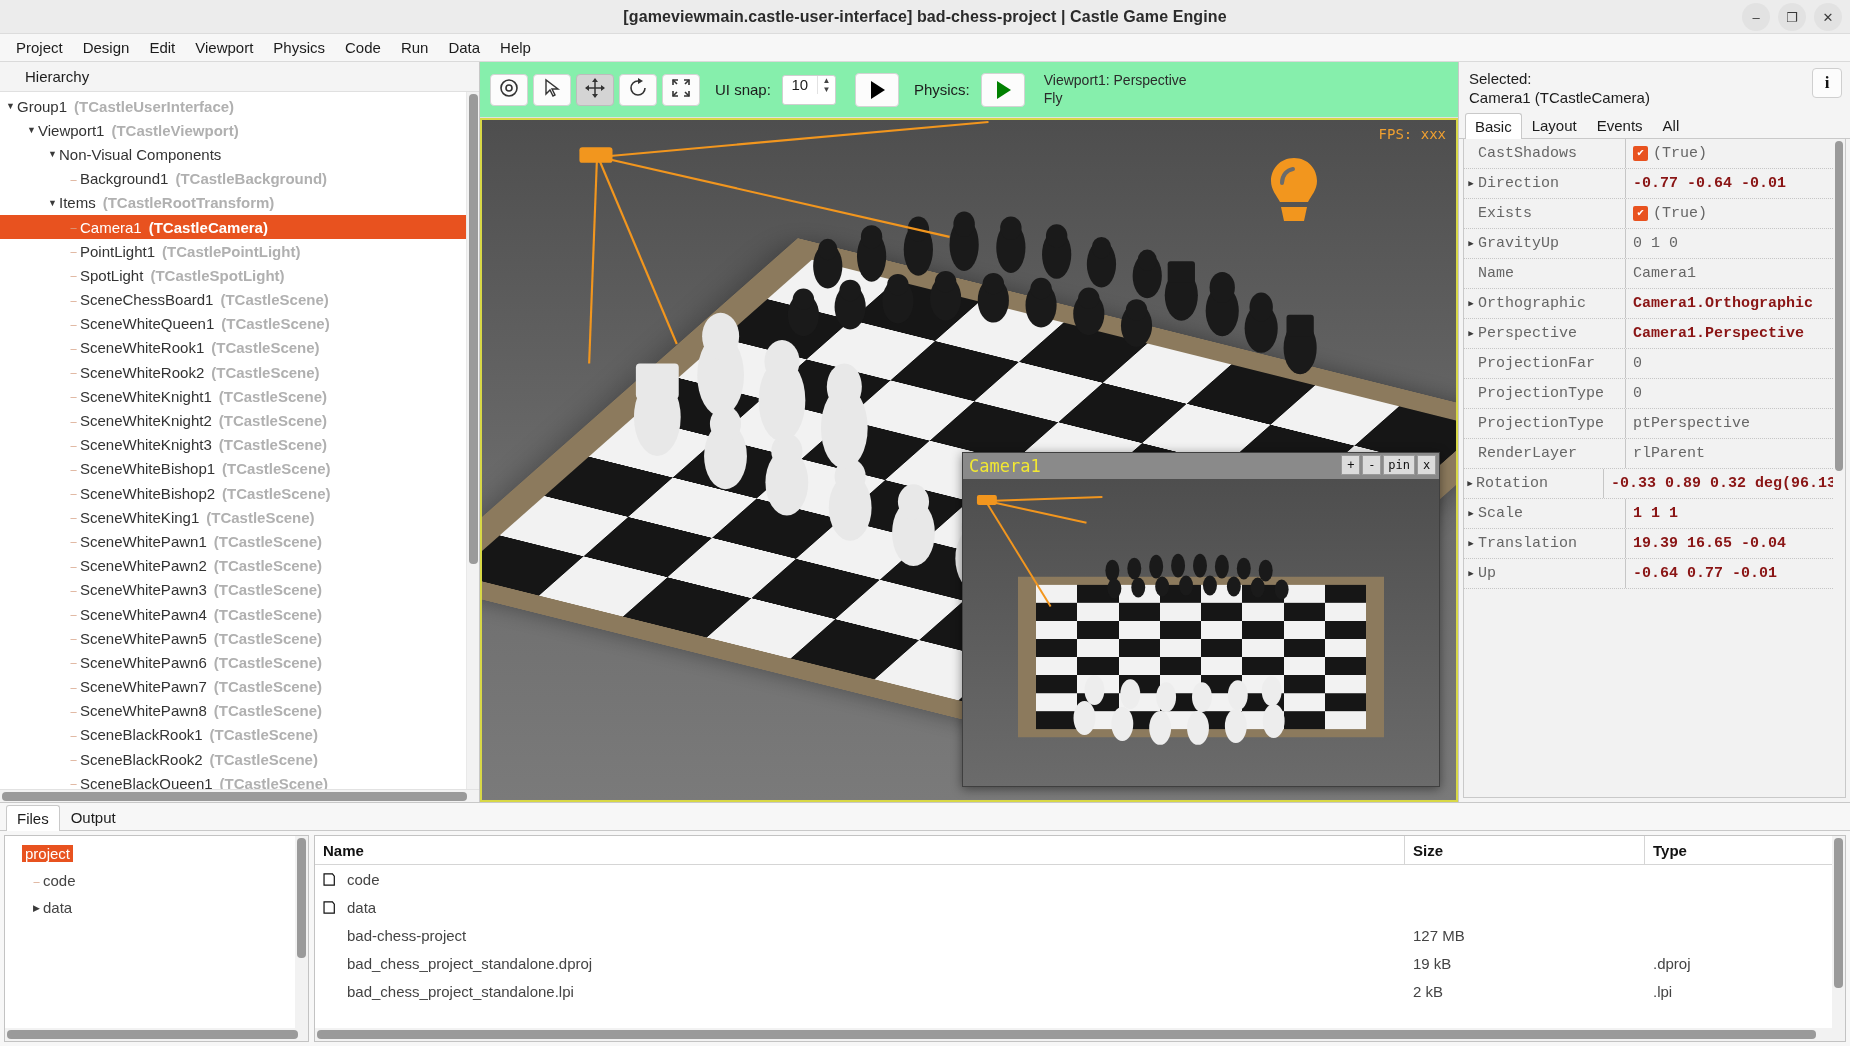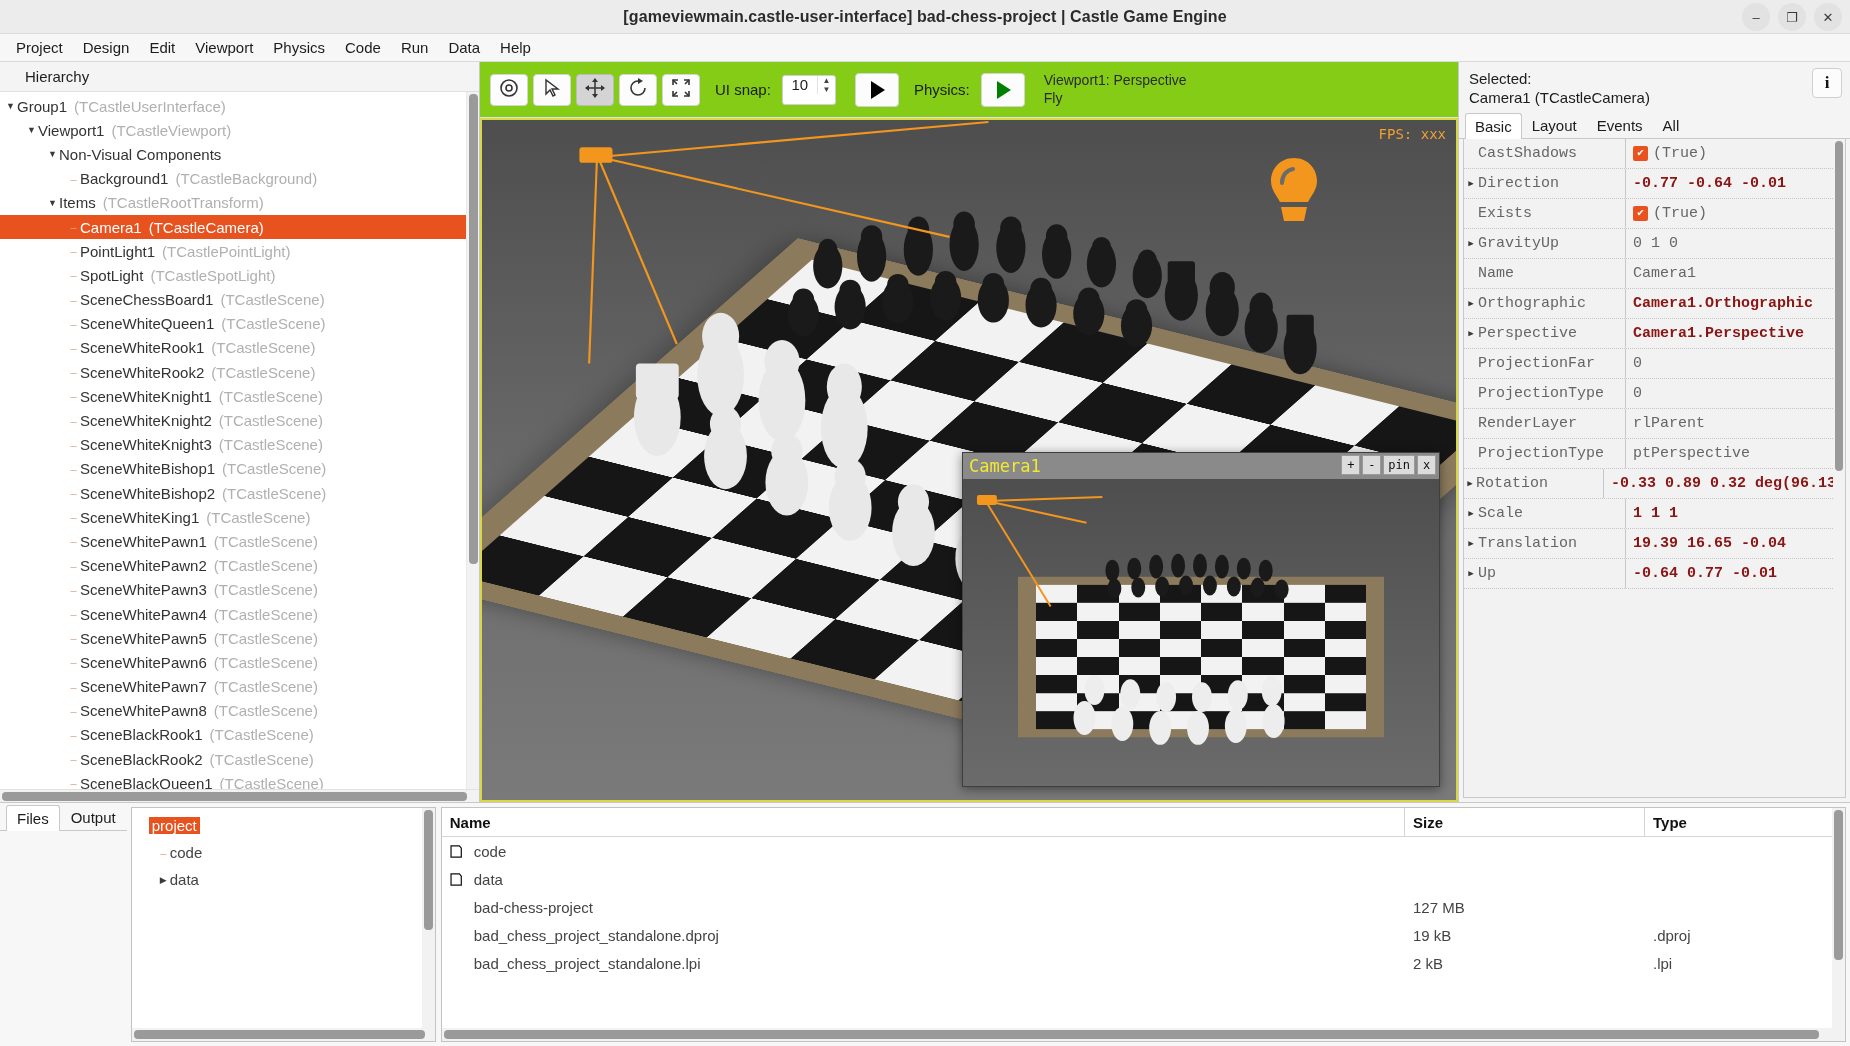--- a/index.html
+++ b/index.html
@@ -47,42 +47,42 @@
   }
   .hier-body { flex: 1; position: relative; overflow: hidden; background: #fff; }
   .tree { padding-top: 2px; }
   .tnode {
     height: 24.2px; display: flex; align-items: center; white-space: nowrap;
     font-size: 15px; padding-left: 4px;
   }
   .tnode.sel { background: #e8521f; }
   .tnode.sel .tname, .tnode.sel .tclass { color: #fff; }
   .tname { color: #333; }
-  .tclass { color: #b0b0b0; margin-left: 7px; }
+  .tclass { color: #b0b0b0; margin-left: 7px; font-weight: bold; }
   .arrow {
     width: 13px; display: inline-block; color: #3a3a3a; font-size: 9px;
     text-align: center;
   }
   .dash { width: 13px; display: inline-block; color: #d8a58a; font-size: 11px; text-align: center; }
   .guide { width: 21px; display: inline-block; }
   .hscroll-h {
     position: absolute; left: 0; bottom: 0; width: 100%; height: 13px;
     background: #f2f2f2; border-top: 1px solid #e2e2e2;
   }
   .hscroll-h i { display: block; height: 9px; margin: 2px 2px; background: #9a9a9a; border-radius: 4px; width: 97%; }
   .vscroll {
     position: absolute; right: 0; top: 0; width: 13px; height: 100%;
     background: #f2f2f2; border-left: 1px solid #e9e9e9;
   }
   .vscroll i { display: block; width: 9px; margin: 2px; background: #9a9a9a; border-radius: 4px; }
   
   .center { flex: 1; display: flex; flex-direction: column; background: #f4f4f4; min-width: 0; }
   .toolbar {
     height: 56px; display: flex; align-items: center; gap: 5px; padding: 0 10px;
-    background: #84cc16; border-bottom: 1px solid #e0e0e0;
+    background: #86efac; border-bottom: 1px solid #e0e0e0;
   }
   .tbtn {
     width: 38px; height: 32px; border: 1px solid #d3d3d3; border-radius: 4px;
     background: #fcfcfc; display: flex; align-items: center; justify-content: center;
   }
   .tbtn.active { background: #d4d4d4; border-color: #bcbcbc; }
   .tlabel { font-size: 15px; color: #1c1c1c; margin-left: 10px; }
   .spin {
     display: flex; align-items: flex-start; border: 1px solid #cfcfcf; border-radius: 3px;
     background: #fff; height: 30px; margin-left: 6px;
@@ -179,21 +179,21 @@
                 display: flex; align-items: center; gap: 5px; white-space: nowrap; }
   .pval.mod { color: #8a1515; font-weight: bold; }
   .chk {
     width: 15px; height: 15px; background: #e8521f; border-radius: 2px;
     display: inline-flex; align-items: center; justify-content: center;
     color: #fff; font-size: 11px; line-height: 1;
   }
   .props-scroll { position: absolute; right: 0; top: 0; width: 12px; height: 100%; background: #f2f2f2; }
   .props-scroll i { display: block; width: 8px; margin: 2px; border-radius: 4px; background: #9a9a9a; height: 330px; }
   
-  .bottom { height: 244px; display: flex; flex-direction: row; background: #f7f7f7;
+  .bottom { height: 244px; display: flex; flex-direction: column; background: #f7f7f7;
             border-top: 1px solid #c8c8c8; }
   .btabs { display: flex; align-items: flex-end; padding-left: 6px; height: 28px;
            border-bottom: 1px solid #c9c9c9; background: #f7f7f7; }
   .btab { padding: 4px 10px; font-size: 15px; color: #1c1c1c; border: 1px solid transparent; border-bottom: none; }
   .btab.sel { background: #fff; border-color: #c9c9c9; border-radius: 3px 3px 0 0; margin-bottom: -1px; }
   .bbody { flex: 1; display: flex; background: #f7f7f7; padding: 4px; gap: 5px; }
   .ftree { width: 305px; background: #fff; border: 1px solid #c3c3c3; position: relative; }
   .ftree-in { padding: 4px 0 0 4px; }
   .fnode { height: 27px; display: flex; align-items: center; font-size: 15px; color: #444; white-space: nowrap; }
   .fnode.sel .lbl { background: #e8521f; color: #fff; padding: 0 3px; }
@@ -900,30 +900,30 @@
           </div>
           <div class="prow">
             <span class="pexp"></span>
             <span class="pname">ProjectionType</span>
             <span class="pval">
               <span>0</span>
             </span>
           </div>
           <div class="prow">
             <span class="pexp"></span>
+            <span class="pname">ProjectionType</span>
+            <span class="pval">
+              <span>ptPerspective</span>
+            </span>
+          </div>
+          <div class="prow">
+            <span class="pexp"></span>
             <span class="pname">RenderLayer</span>
             <span class="pval">
               <span>rlParent</span>
-            </span>
-          </div>
-          <div class="prow">
-            <span class="pexp"></span>
-            <span class="pname">ProjectionType</span>
-            <span class="pval">
-              <span>ptPerspective</span>
             </span>
           </div>
           <div class="prow">
             <span class="pexp">▶</span>
             <span class="pname">Rotation</span>
             <span class="pval mod">
               <span>-0.33 0.89 0.32 deg(96.13)</span>
             </span>
           </div>
           <div class="prow">

